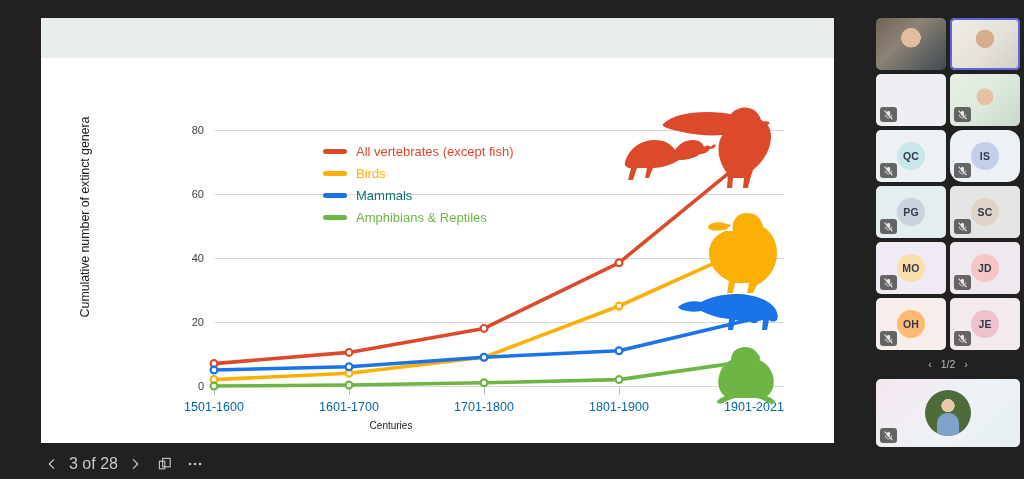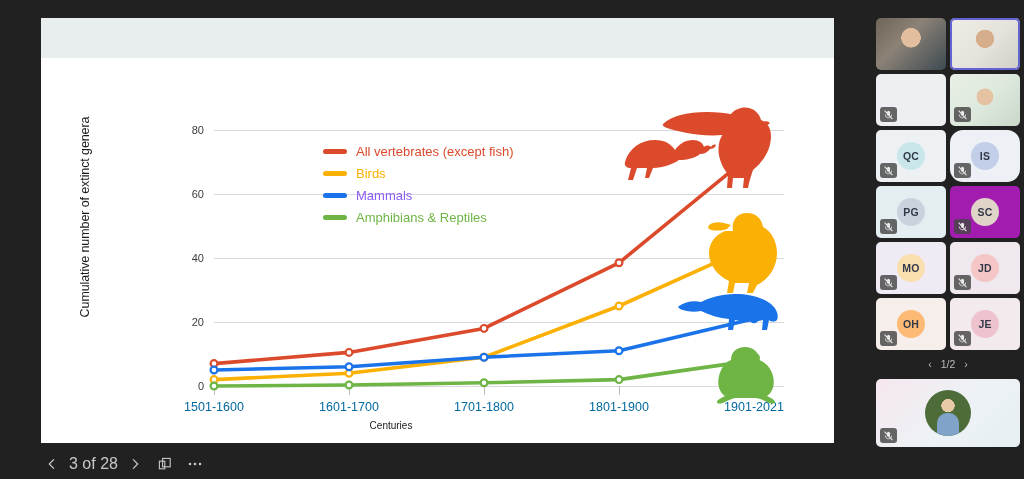--- a/index.html
+++ b/index.html
@@ -358,21 +358,21 @@
             <div class="legend-row">
               <div class="legend-swatch" style="background: rgb(219, 74, 43);"></div>
               <div class="legend-label" style="color: rgb(219, 74, 43);">All vertebrates (except fish)</div>
             </div>
             <div class="legend-row">
               <div class="legend-swatch" style="background: rgb(251, 176, 5);"></div>
               <div class="legend-label" style="color: rgb(251, 176, 5);">Birds</div>
             </div>
             <div class="legend-row">
               <div class="legend-swatch" style="background: rgb(26, 115, 232);"></div>
-              <div class="legend-label" style="color: #8b5cf6;">Mammals</div>
+              <div class="legend-label" style="color: #0f766e;">Mammals</div>
             </div>
             <div class="legend-row">
               <div class="legend-swatch" style="background: rgb(110, 181, 70);"></div>
               <div class="legend-label" style="color: rgb(110, 181, 70);">Amphibians &amp; Reptiles</div>
             </div>
           </div>
       </div>
     </div>
 
     <div id="deck-toolbar">
@@ -456,21 +456,21 @@
         <div class="tile" style="background: rgb(228, 238, 240);">
           <div class="avatar-circle" style="background: rgb(200, 211, 222);">PG</div>
           <div class="mic-badge">
             <svg width="9" height="10" viewBox="0 0 9 10">
               <rect x="3" y="0.8" width="3" height="5" rx="1.5" fill="#E8E8E8"></rect>
               <path d="M1.4 4.6 C1.4 6.6 2.8 7.8 4.5 7.8 C6.2 7.8 7.6 6.6 7.6 4.6" fill="none" stroke="#E8E8E8" stroke-width="0.9"></path>
               <line x1="0.6" y1="0.6" x2="8.4" y2="9.2" stroke="#E8E8E8" stroke-width="1.1"></line>
             </svg>
           </div>
         </div>
-        <div class="tile" style="background: #a21caf;">
+        <div class="tile" style="background: #e5e5e5;">
           <div class="avatar-circle" style="background: rgb(224, 211, 200);">SC</div>
           <div class="mic-badge">
             <svg width="9" height="10" viewBox="0 0 9 10">
               <rect x="3" y="0.8" width="3" height="5" rx="1.5" fill="#E8E8E8"></rect>
               <path d="M1.4 4.6 C1.4 6.6 2.8 7.8 4.5 7.8 C6.2 7.8 7.6 6.6 7.6 4.6" fill="none" stroke="#E8E8E8" stroke-width="0.9"></path>
               <line x1="0.6" y1="0.6" x2="8.4" y2="9.2" stroke="#E8E8E8" stroke-width="1.1"></line>
             </svg>
           </div>
         </div>
         <div class="tile" style="background: rgb(240, 234, 244);">

